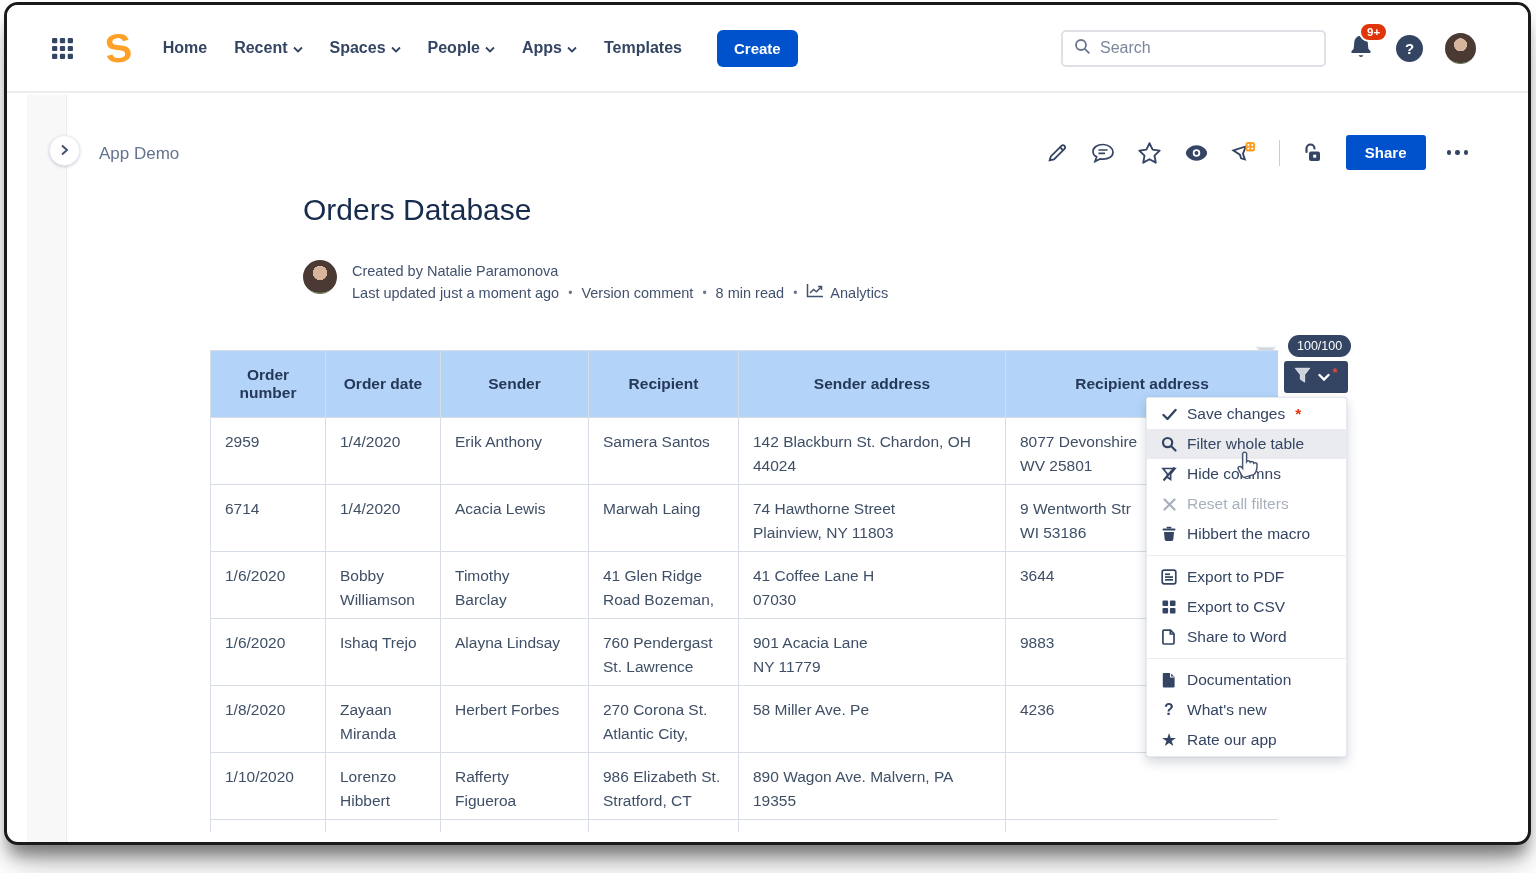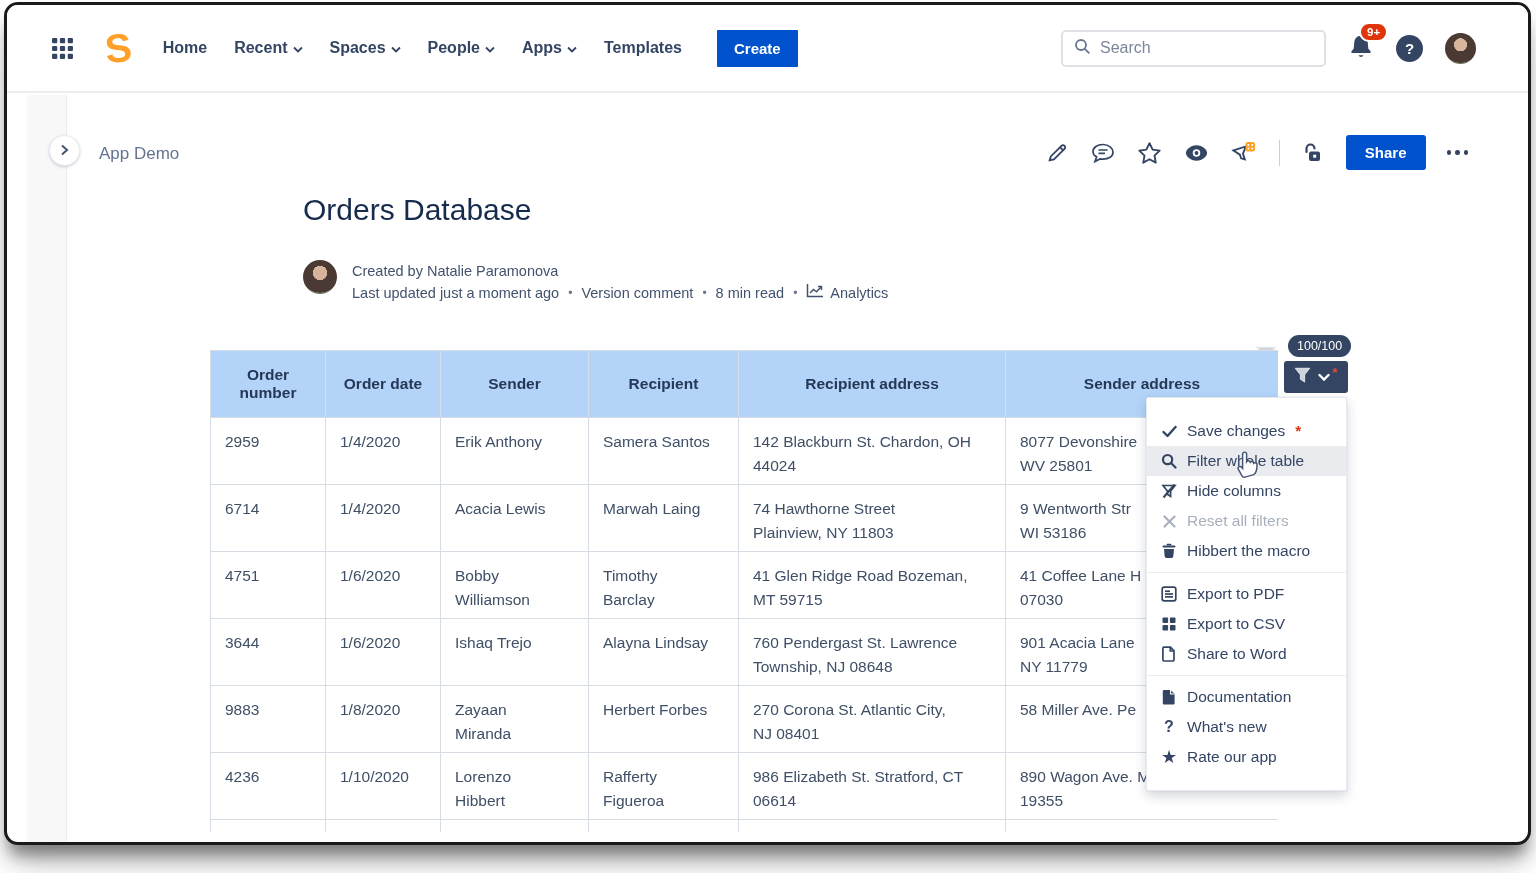--- a/index.html
+++ b/index.html
@@ -13,21 +13,21 @@
   .topnav { position:absolute; left:0; top:0; right:0; height:88px; background:#fff;
             border-bottom:2px solid #ebedf1; display:flex; align-items:center;
             justify-content:space-between; padding:0 52px 0 44px; }
   .nav-left { display:flex; align-items:center; gap:27px; }
   .grid-icon { color:#344563; display:flex; }
   .logo { font-size:40px; font-weight:800; color:#FFA028; transform:rotate(-6deg); margin:0 4px; }
   .nav-item { display:flex; align-items:center; gap:5px; font-size:16px; font-weight:600;
               color:#344563; cursor:pointer; }
   .chev { display:flex; margin-top:2px; }
   .create-btn { background:#0052CC; color:#fff; font-size:15px; font-weight:700;
-                padding:10px 17px; border-radius:1px; margin-left:8px; cursor:pointer; }
+                padding:10px 17px; border-radius:6px; margin-left:8px; cursor:pointer; }
   .nav-right { display:flex; align-items:center; gap:22px; }
   .search-box { width:265px; height:37px; border:2px solid #dfe1e6; border-radius:5px;
                 display:flex; align-items:center; gap:9px; padding:0 11px; color:#68778d; }
   .search-box input { border:none; outline:none; font-size:16px; width:100%;
                       font-family:inherit; color:#42526e; }
   .search-box input::placeholder { color:#7a869a; }
   .bell-wrap { position:relative; color:#344563; }
   .badge { position:absolute; top:-11px; left:11px; background:#DE350B; color:#fff;
            font-size:11.5px; font-weight:700; padding:2px 6px; border-radius:10px;
            border:2px solid #fff; }
@@ -76,21 +76,21 @@
   .counter { position:absolute; left:1281px; top:330px; height:22px; padding:0 9px;
              background:#344563; color:#fff; border-radius:11px; font-size:12.5px;
              display:flex; align-items:center; z-index:6; }
   .filter-btn { position:absolute; left:1277px; top:356px; width:64px; height:32px;
                 background:#344563; border-radius:3px; display:flex; align-items:center;
                 justify-content:center; gap:7px; z-index:6; cursor:pointer; }
   .fb-ast { color:#e5493a; font-size:13px; font-weight:700; margin:-10px 0 0 -5px; }
 
   
   .menu { position:absolute; left:1139px; top:392px; width:201px; background:#fff;
-          border:1px solid #e7eaee; border-radius:2px; padding:18px 0; z-index:10;
+          border:1px solid #e7eaee; border-radius:2px; padding:1px 0; z-index:10;
           box-shadow:0 5px 12px rgba(9,30,66,.18), 0 0 1px rgba(9,30,66,.25); }
   .menu-item { height:30px; display:flex; align-items:center; gap:8px; padding:0 12px;
                font-size:15.5px; color:#344563; cursor:pointer; }
   .menu-item .mi { width:20px; display:flex; justify-content:center; color:#344563; }
   .menu-item.hl { background:#e9ebee;align-items:center; }
   .menu-item.disabled { color:#a8b0bc; cursor:default; }
   .menu-item.disabled .mi { color:#a8b0bc; }
   .suffix { color:#DE350B; font-weight:600; margin-left:2px; }
   .menu-sep { border-top:1px solid #ebedf1; margin:6px 0; }
   .q-glyph { font-weight:700; font-size:16px; }
@@ -278,42 +278,41 @@
         </svg></span>
     <span class="fb-ast">*</span>
   </div>
 
   <div class="tbl-clip">
     <div class="tbl">
       <div class="th">Order number</div>
       <div class="th">Order date</div>
       <div class="th">Sender</div>
       <div class="th">Recipient</div>
+      <div class="th">Sender address</div>
       <div class="th">Recipient address</div>
-      <div class="th">Sender address</div>
 
       <div class="td">2959</div>
       <div class="td">1/4/2020</div>
       <div class="td">Erik Anthony</div>
       <div class="td">Samera Santos</div>
       <div class="td">142 Blackburn St. Chardon, OH
 44024</div>
       <div class="td">8077 Devonshire
 WV 25801</div>
 
       <div class="td">6714</div>
       <div class="td">1/4/2020</div>
       <div class="td">Acacia Lewis</div>
       <div class="td">Marwah Laing</div>
       <div class="td">74 Hawthorne Street
 Plainview, NY 11803</div>
       <div class="td">9 Wentworth Str
 WI 53186</div>
 
-      <div class="td">4751</div>
       <div class="td">1/6/2020</div>
       <div class="td">Bobby
 Williamson</div>
       <div class="td">Timothy
 Barclay</div>
       <div class="td">41 Glen Ridge Road Bozeman,
 MT 59715</div>
       <div class="td">41 Coffee Lane H
 07030</div>
 

